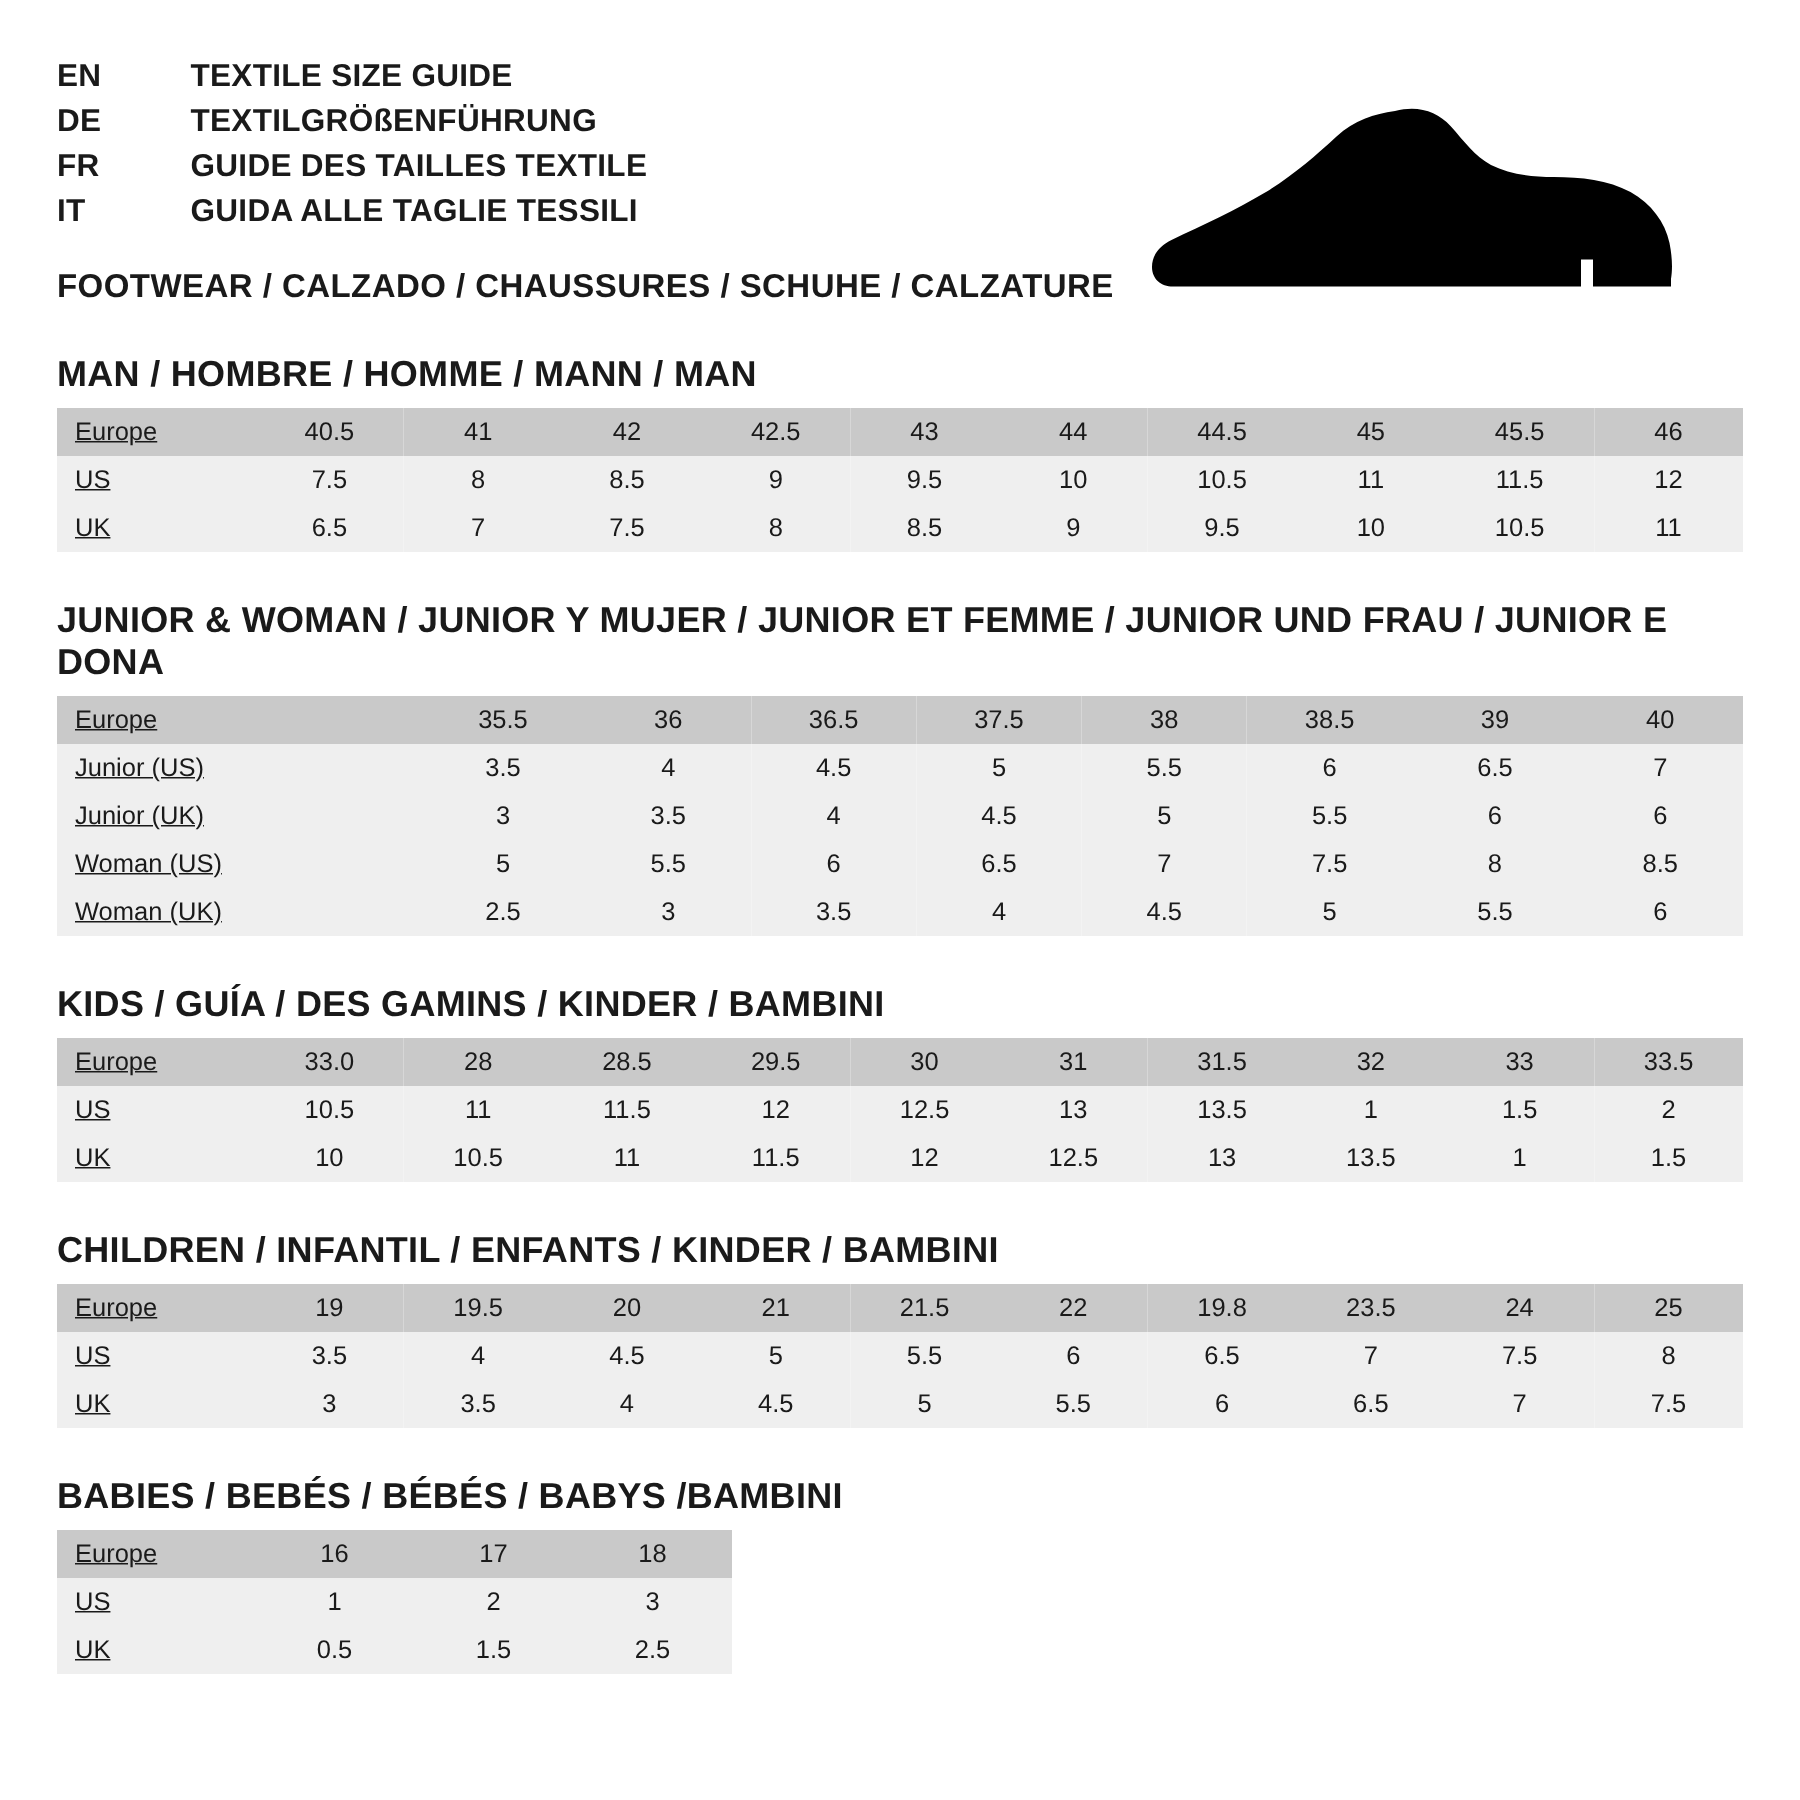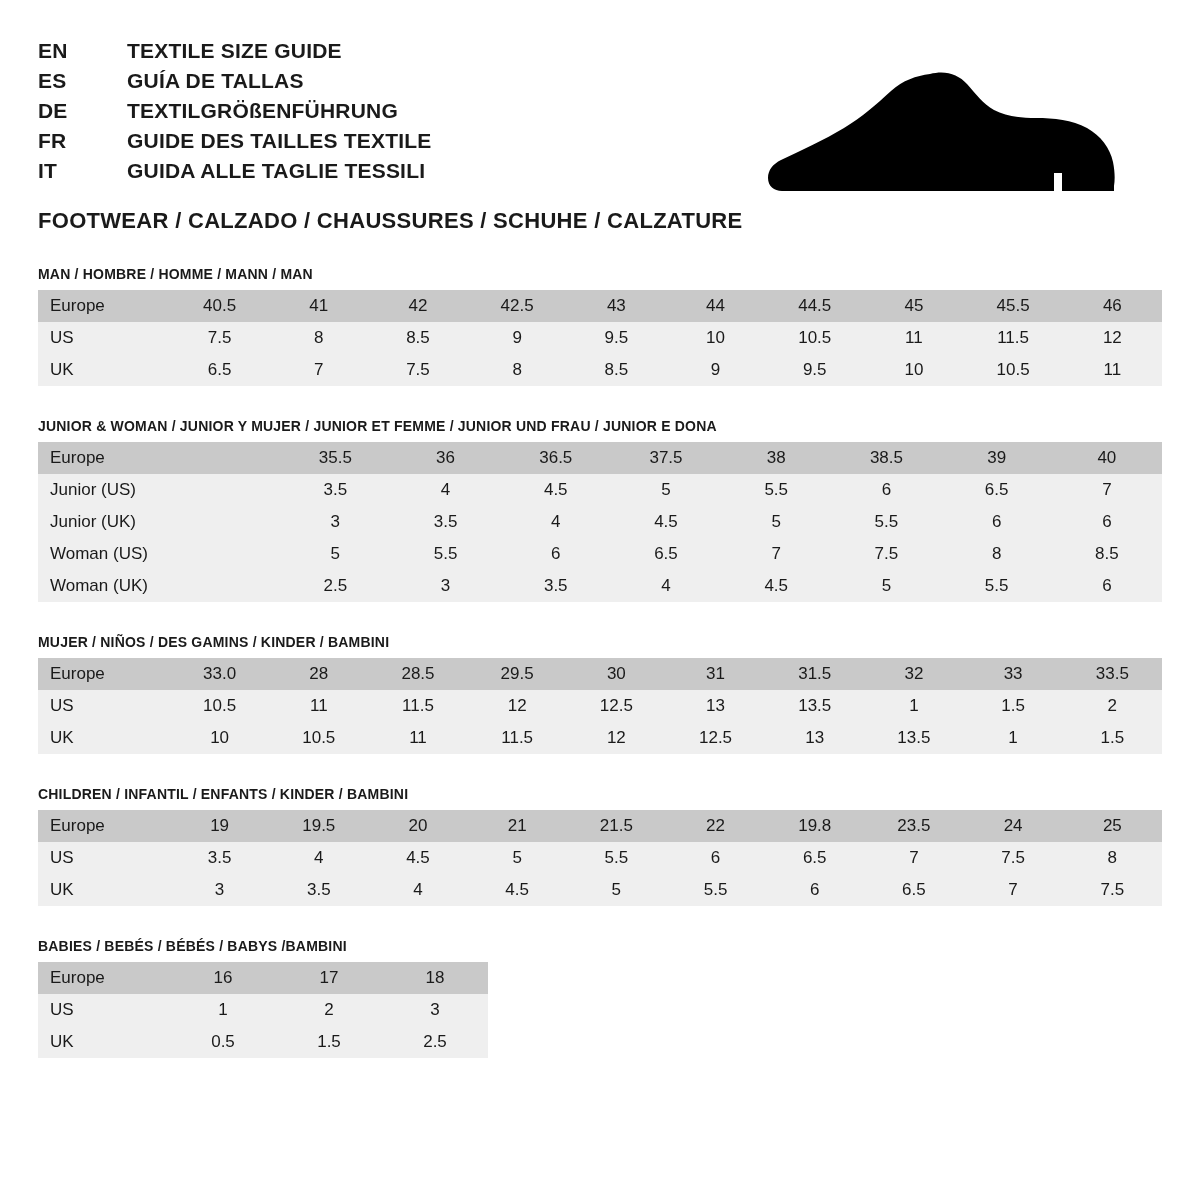--- a/index.html
+++ b/index.html
@@ -68,21 +68,21 @@
     width: 100%;
     height: 100%;
   }
 
   
   .section {
     margin-top: 32px;
   }
   .section-title {
     font-weight: bold;
-    font-size: 14px;
+    font-size: 24px;
     margin-bottom: 8px;
     letter-spacing: 0.2px;
   }
   table.size-table {
     border-collapse: collapse;
     table-layout: fixed;
     font-size: 17px;
   }
   table.size-table td {
     height: 32px;
@@ -99,36 +99,32 @@
   }
   table.size-table td.label-cell {
     text-align: left;
     padding-left: 12px;
     font-weight: normal;
   }
   .full-width { width: 1124px; }
   .narrow-width { width: 450px; }
 
   
-  .col-label { width: 120px; }
+  .col-label { width: 120px; text-decoration: underline; }
 </style>
 </head>
 <body>
 
 <div class="page">
 
   <div class="header">
     <ul class="lang-list">
       <li class="lang-row">
         <span class="lang-code">EN</span>
         <span class="lang-title">TEXTILE SIZE GUIDE</span>
-      </li>
-      <li class="lang-row">
-        <span class="lang-code">ES</span>
-        <span class="lang-title">GUÍA DE TALLAS</span>
       </li>
       <li class="lang-row">
         <span class="lang-code">DE</span>
         <span class="lang-title">TEXTILGRÖßENFÜHRUNG</span>
       </li>
       <li class="lang-row">
         <span class="lang-code">FR</span>
         <span class="lang-title">GUIDE DES TAILLES TEXTILE</span>
       </li>
       <li class="lang-row">
@@ -255,21 +251,21 @@
         <td>4.5</td>
         <td>5</td>
         <td>5.5</td>
         <td>6</td>
       </tr>
     </tbody>
       </table>
   </div>
 
   <div class="section">
-    <div class="section-title">MUJER / NIÑOS / DES GAMINS / KINDER / BAMBINI</div>
+    <div class="section-title">KIDS / GUÍA / DES GAMINS / KINDER / BAMBINI</div>
     <table class="size-table full-width">
       <tbody>
           <tr class="row-shaded">
         <td class="label-cell col-label">Europe</td>
         <td>33.0</td>
         <td>28</td>
         <td>28.5</td>
         <td>29.5</td>
         <td>30</td>
         <td>31</td>

